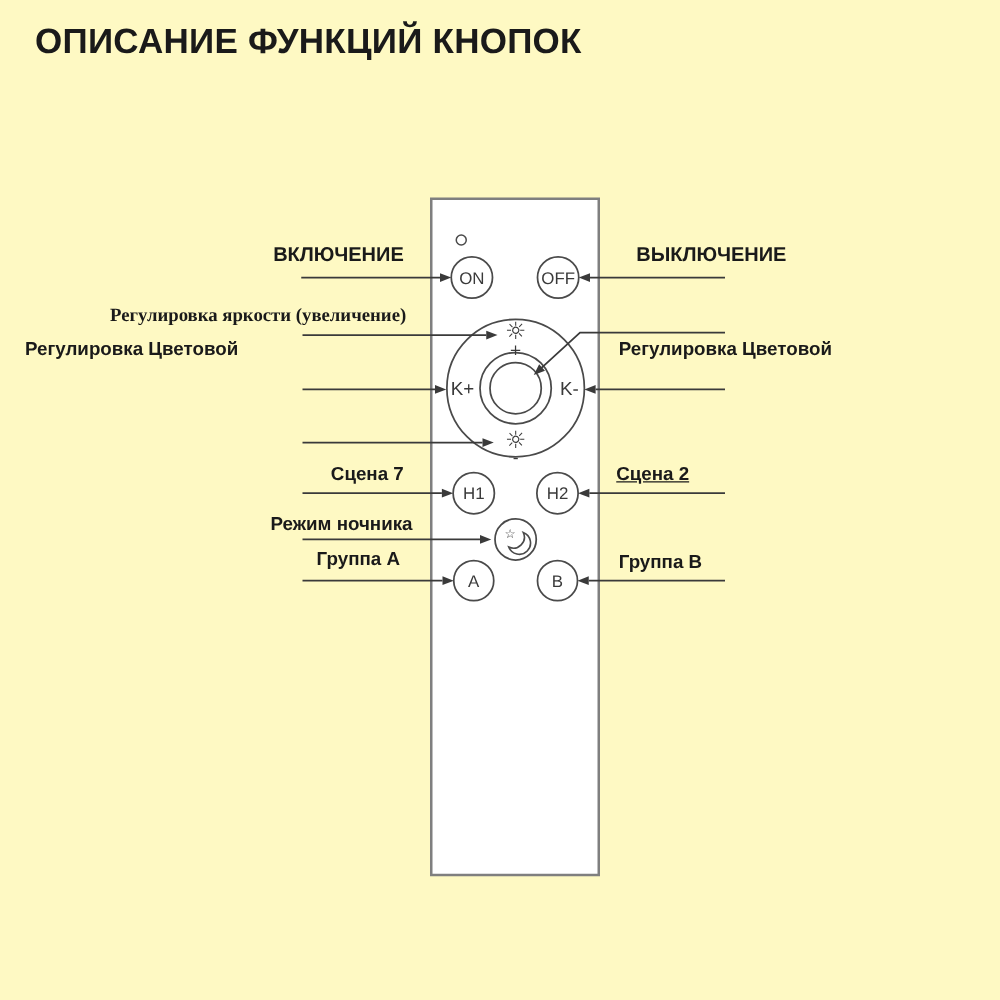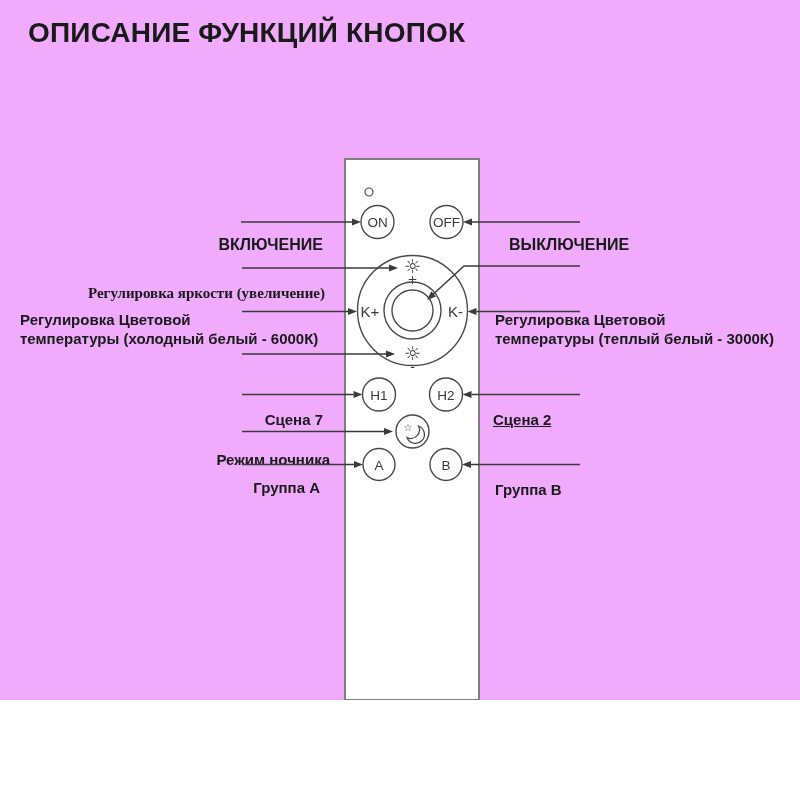--- a/index.html
+++ b/index.html
@@ -1,27 +1,27 @@
 <!DOCTYPE html>
 <html><head>
 <meta charset="utf-8">
 <style>
   html,body{margin:0;padding:0;background:#fff;}
   .stage{
-    position:relative;width:800px;height:700px;background:#f0abfc;
+    position:relative;width:800px;height:800px;background:#fef9c3;
     overflow:hidden;font-family:"Liberation Sans",sans-serif;color:#1a1a1a;
   }
   .title{
     position:absolute;left:28px;top:16px;
     font-size:28px;font-weight:bold;line-height:34px;letter-spacing:.2px;
     color:#1a1a1a;white-space:nowrap;
   }
   .lbl{
     position:absolute;font-weight:bold;font-size:15px;line-height:19px;
-    color:#1a1a1a;white-space:nowrap;margin-top:40px;
+    color:#1a1a1a;white-space:nowrap;
   }
   .lbl.big{font-size:16px;}
   .lbl.ra{text-align:right;}
   svg{position:absolute;left:0;top:0;}
   .outline{fill:#ffffff;stroke:#4a4a4a;stroke-width:1.4;}
   .outline.thin{stroke-width:1.2;}
   .remote-rect{fill:#ffffff;stroke:#7f7f7f;stroke-width:2;}
   .moon{fill:none;stroke:#4a4a4a;stroke-width:1.3;}
   .arrow{stroke:#3a3a3a;stroke-width:1.4;fill:none;}
   .ah{fill:#3a3a3a;stroke:none;}
@@ -36,30 +36,28 @@
 <div class="stage">
 
   <div class="title">
     <div>ОПИСАНИЕ ФУНКЦИЙ КНОПОК</div>
   </div>
 
   <div class="lbl big ra" style="top:195px;right:477px;">ВКЛЮЧЕНИЕ</div>
   <div class="lbl ra" style="top:244px;right:475px;font-family:Liberation Serif, serif;">Регулировка яркости (увеличение)</div>
   <div class="lbl" style="top:270px;left:20px;">
     <div>Регулировка Цветовой</div>
-    <div>температуры (холодный белый - 6000К)</div>
   </div>
   <div class="lbl ra" style="top:370px;right:477px;">Сцена 7</div>
   <div class="lbl ra" style="top:410px;right:470px;">Режим ночника</div>
   <div class="lbl ra" style="top:438px;right:480px;">Группа A</div>
 
   <div class="lbl big" style="top:195px;left:509px;">ВЫКЛЮЧЕНИЕ</div>
   <div class="lbl" style="top:270px;left:495px;">
     <div>Регулировка Цветовой</div>
-    <div>температуры (теплый белый - 3000К)</div>
   </div>
   <div class="lbl" style="top:370px;left:493px;text-decoration:underline;">Сцена 2</div>
   <div class="lbl" style="top:440px;left:495px;">Группа B</div>
 
   <svg width="800" height="800" viewBox="0 0 800 800">
 
     <rect class="remote-rect" x="345" y="159" width="134" height="541"></rect>
 
     <circle class="outline thin" cx="369" cy="192" r="4"></circle>
 

